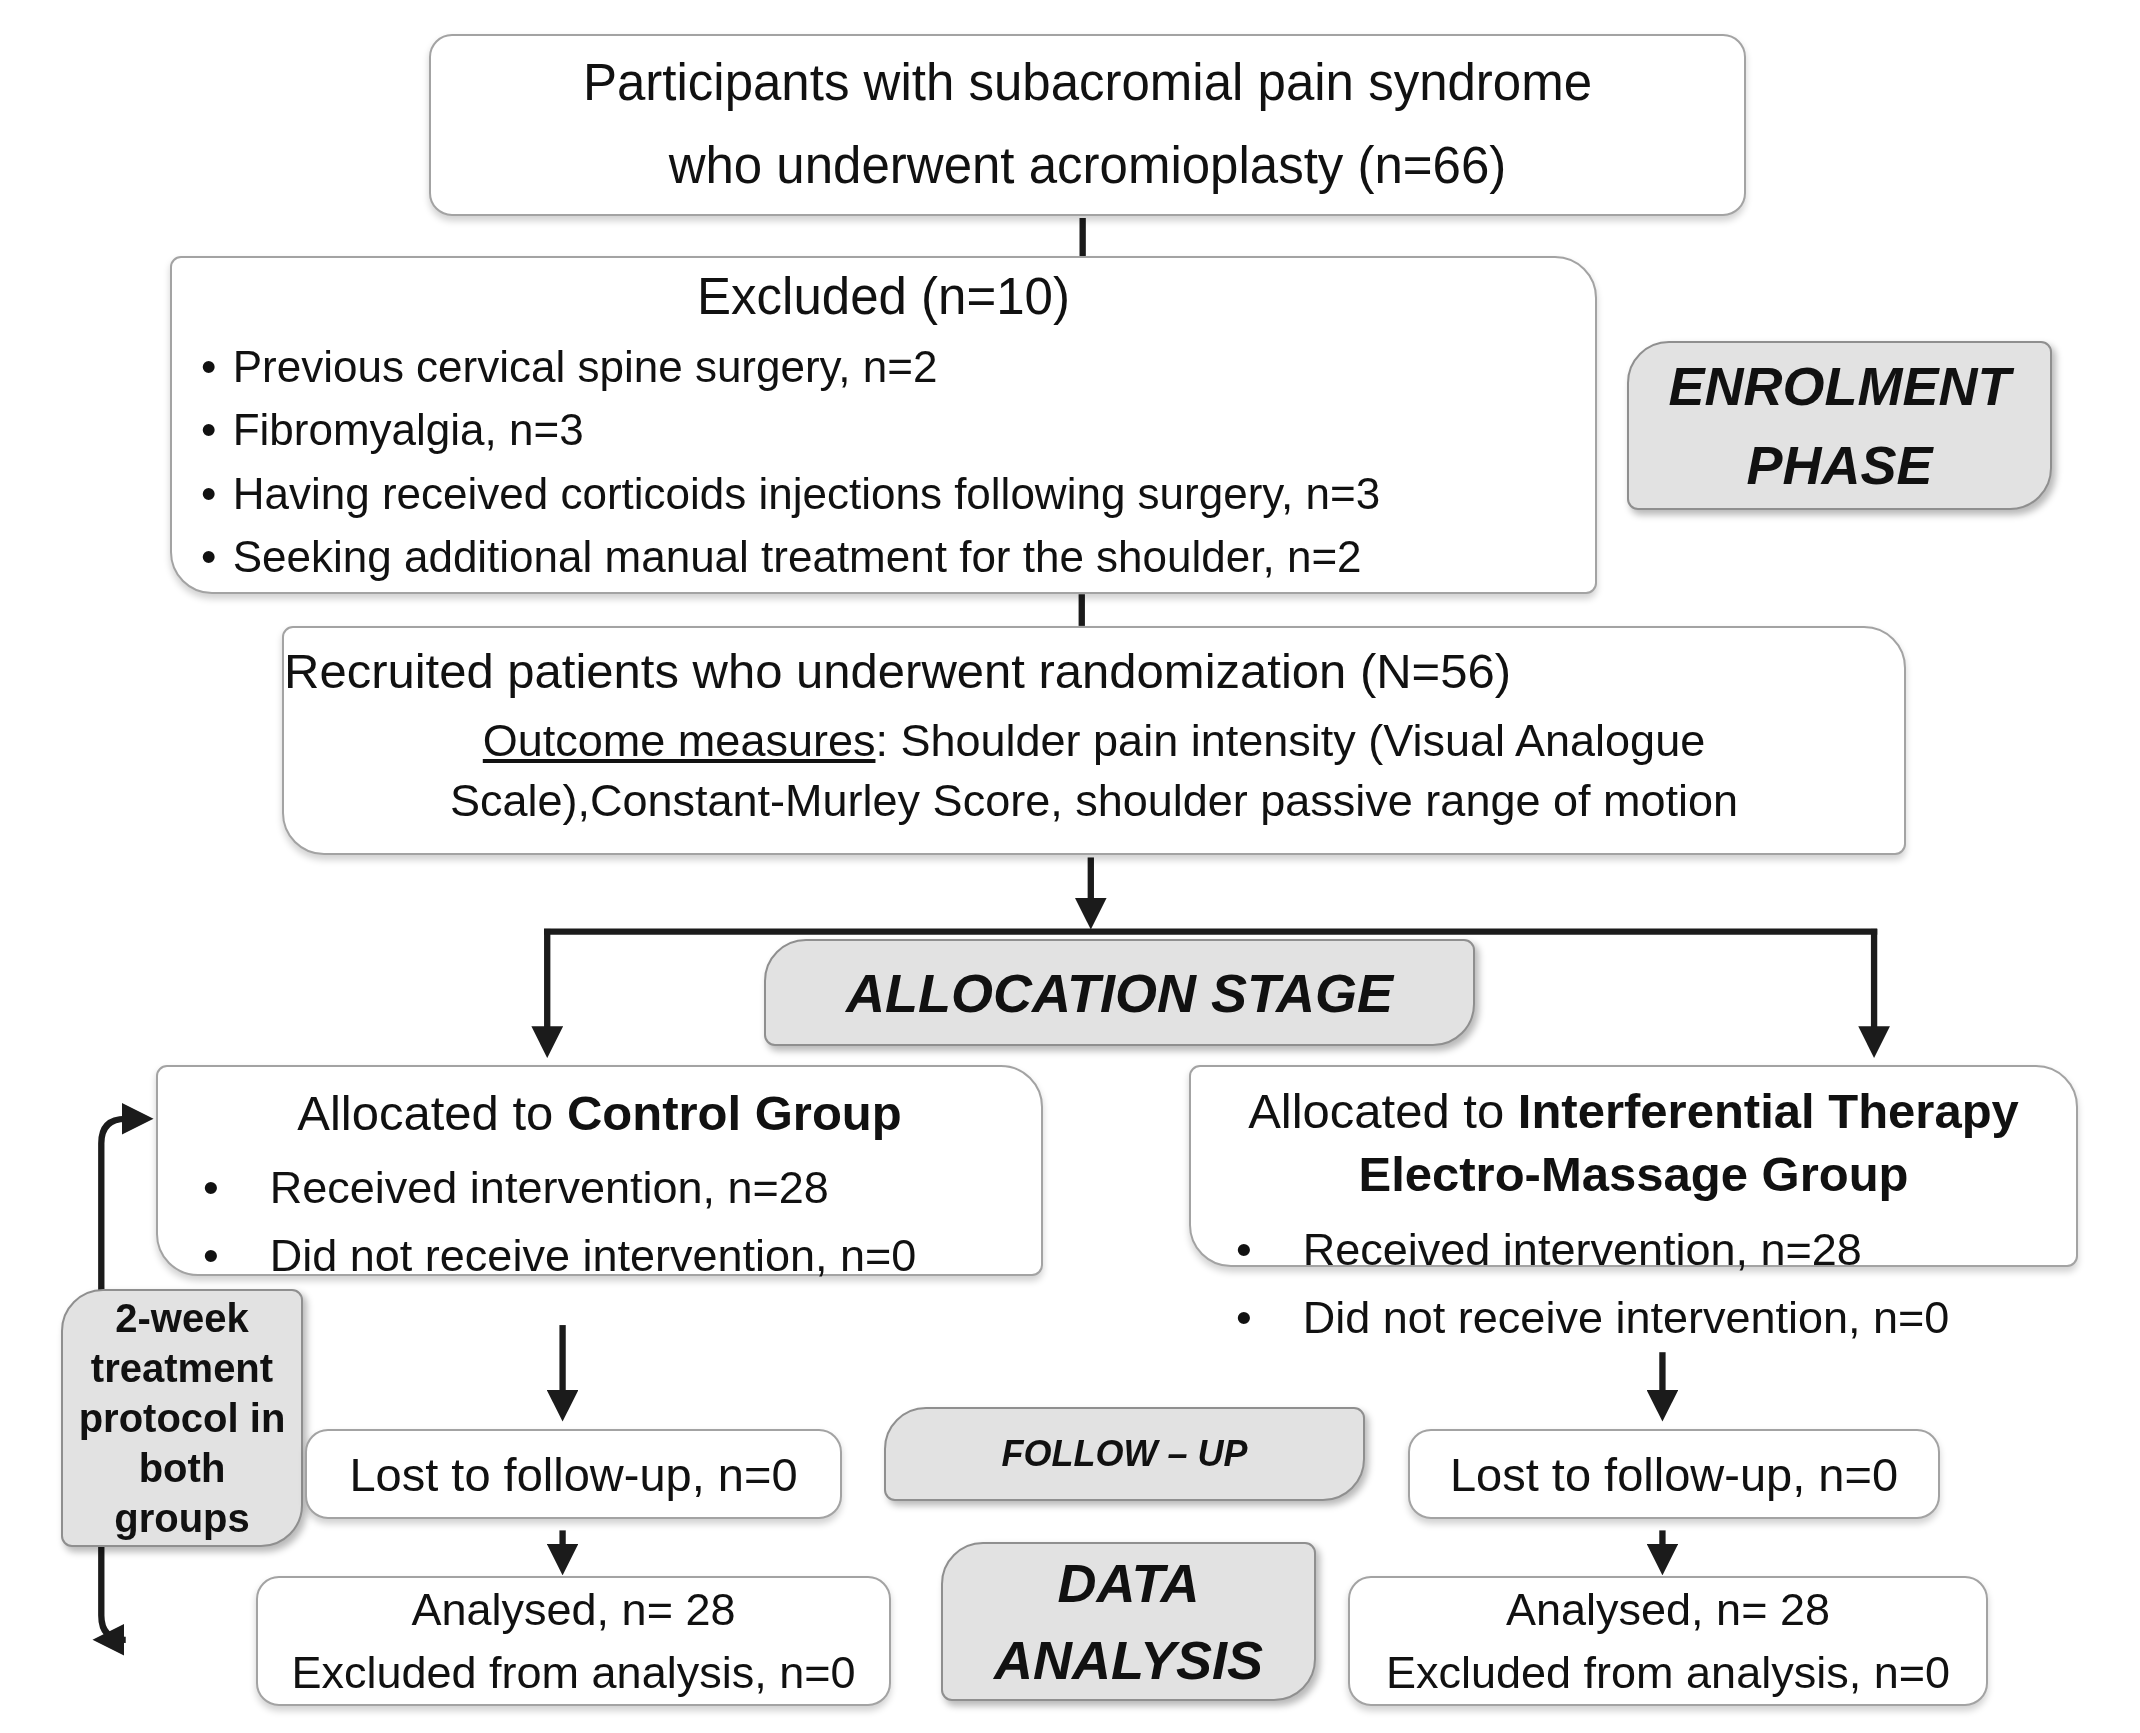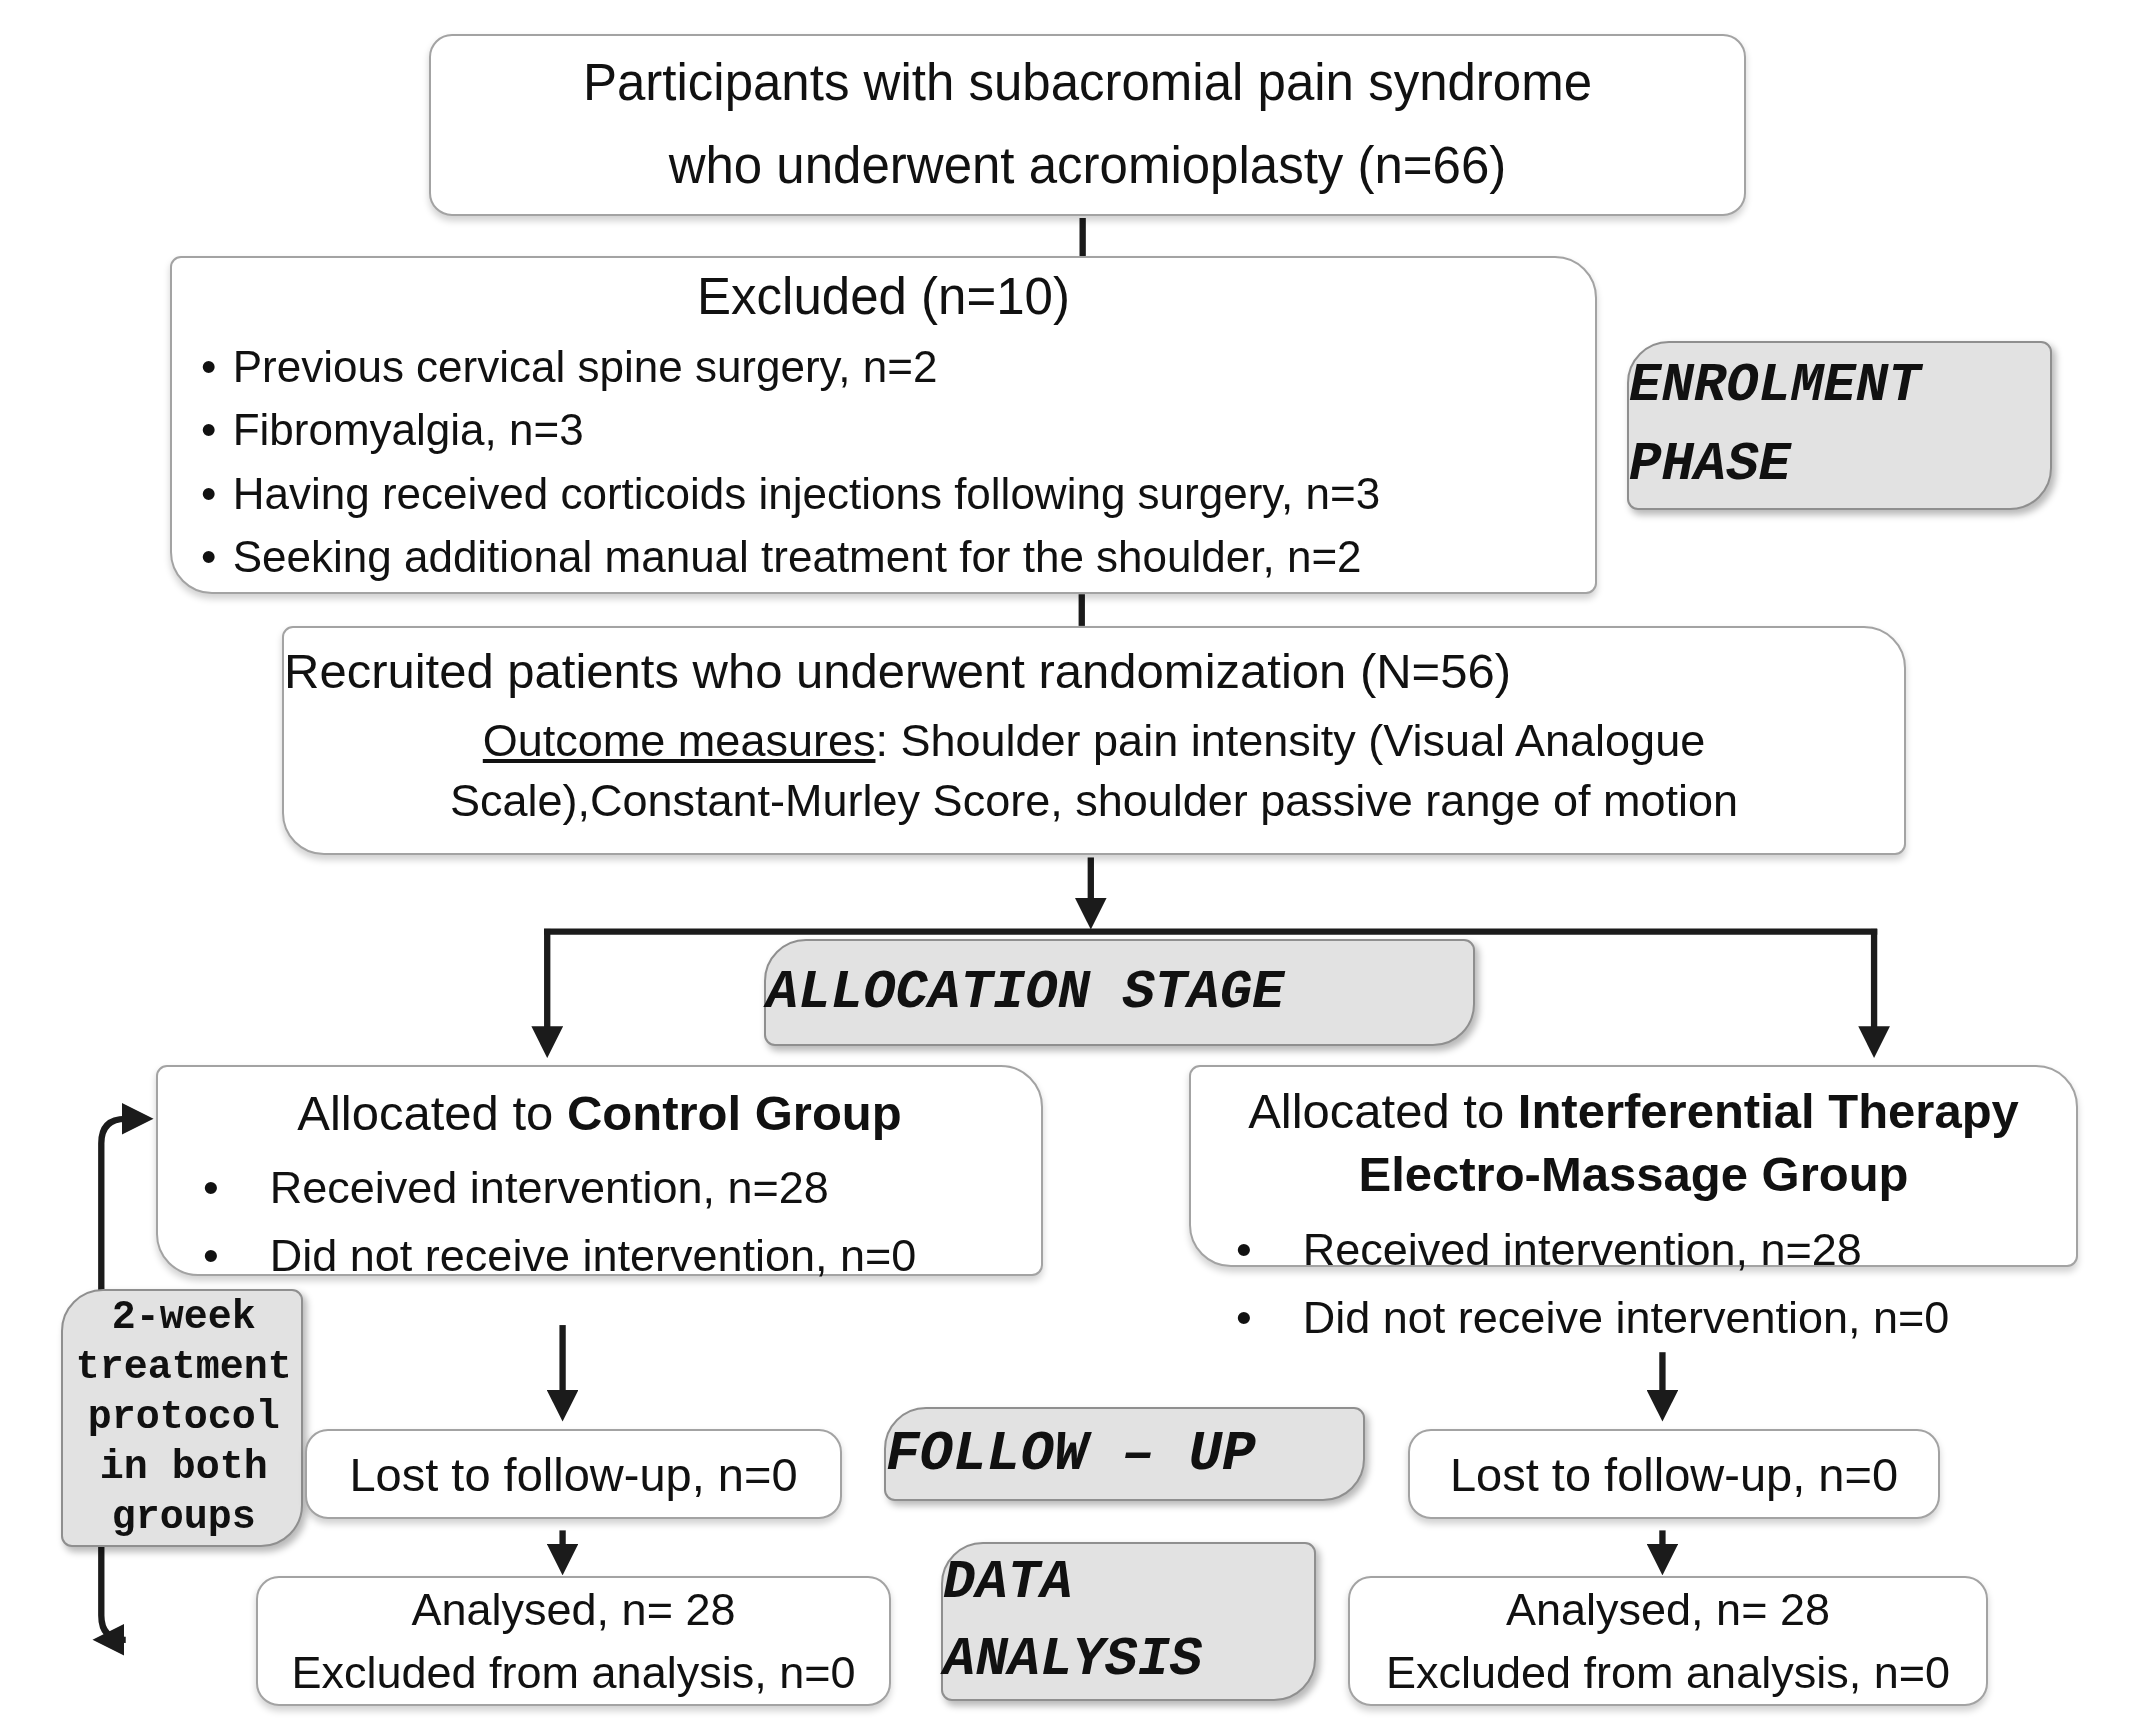--- a/index.html
+++ b/index.html
@@ -12,22 +12,22 @@
   .sq{stroke-linecap:square;}
 
   .box{
     position:absolute;background:#fff;border:2.7px solid var(--box_border,#a3a3a3);
     border-radius:11px 42px 11px 42px;box-shadow:0 4.5px 7.2px rgba(0,0,0,.18);
     box-sizing:border-box;
   }
   .glabel{
     position:absolute;background:var(--label_fill,#e2e2e2);border:2.7px solid var(--label_border,#8f8f8f);
     border-radius:42px 11px 42px 11px;box-shadow:3.6px 4.5px 7.2px rgba(0,0,0,.28);
-    box-sizing:border-box;display:flex;flex-direction:column;align-items:flex-start;justify-content:center;
-    text-align:center;font-weight:bold;font-style:italic;font-family:Liberation Mono, monospace;
+    box-sizing:border-box;display:flex;flex-direction:column;align-items:center;justify-content:center;
+    text-align:center;font-weight:bold;font-style:italic;
   }
   .colcenter{display:flex;flex-direction:column;align-items:center;justify-content:center;text-align:center;border-radius:23px;}
   .b{font-weight:bold;}
   .u{text-decoration:underline;}
 
   
   #top-box{left:429px;top:34px;width:1317px;height:182px;font-size:51px;line-height:1.62;}
   #excluded-box{left:170px;top:256px;width:1427px;height:338px;padding-top:9px;}
   #excluded-box .ttl{font-size:51px;text-align:center;margin-bottom:9px;}
   #excluded-box .rows{font-size:44px;line-height:1.44;padding-left:29px;}
@@ -37,21 +37,21 @@
   #recruited-box .ttl{font-size:49px;text-align:left;margin-bottom:12.7px;}
   #recruited-box .sub{font-size:45px;line-height:1.32;text-align:center;padding:0 54px;}
   #allocation-label{left:764px;top:939px;width:711px;height:107px;font-size:54px;}
   #control-box{left:156px;top:1065px;width:887px;height:211px;padding-top:14.5px;}
   #therapy-box{left:1189px;top:1065px;width:889px;height:202px;padding-top:12.7px;}
   .alloc-ttl{font-size:49px;text-align:center;line-height:1.3;margin-bottom:9px;padding:0 27px;}
   .alloc-rows{font-size:45px;line-height:1.5;padding-left:45px;}
   .alloc-rows .row::before{content:"\2022";margin-right:51px;}
   #protocol-label{left:61px;top:1289px;width:242px;height:258px;font-size:40px;line-height:1.25;font-style:normal;padding:0 12.7px;}
   #lost-left-box{left:305px;top:1429px;width:537px;height:90px;font-size:47px;}
-  #followup-label{left:884px;top:1407px;width:481px;height:94px;font-size:56px;}
+  #followup-label{left:884px;top:1407px;width:481px;height:94px;font-size:36px;}
   #lost-right-box{left:1408px;top:1429px;width:532px;height:90px;font-size:47px;}
   #analysed-left-box{left:256px;top:1576px;width:635px;height:130px;font-size:45px;line-height:1.4;}
   #data-label{left:941px;top:1542px;width:375px;height:159px;font-size:54px;line-height:1.42;}
   #analysed-right-box{left:1348px;top:1576px;width:640px;height:130px;font-size:45px;line-height:1.4;}
 </style>
 </head>
 <body>
 
 <div class="canvas">
 

